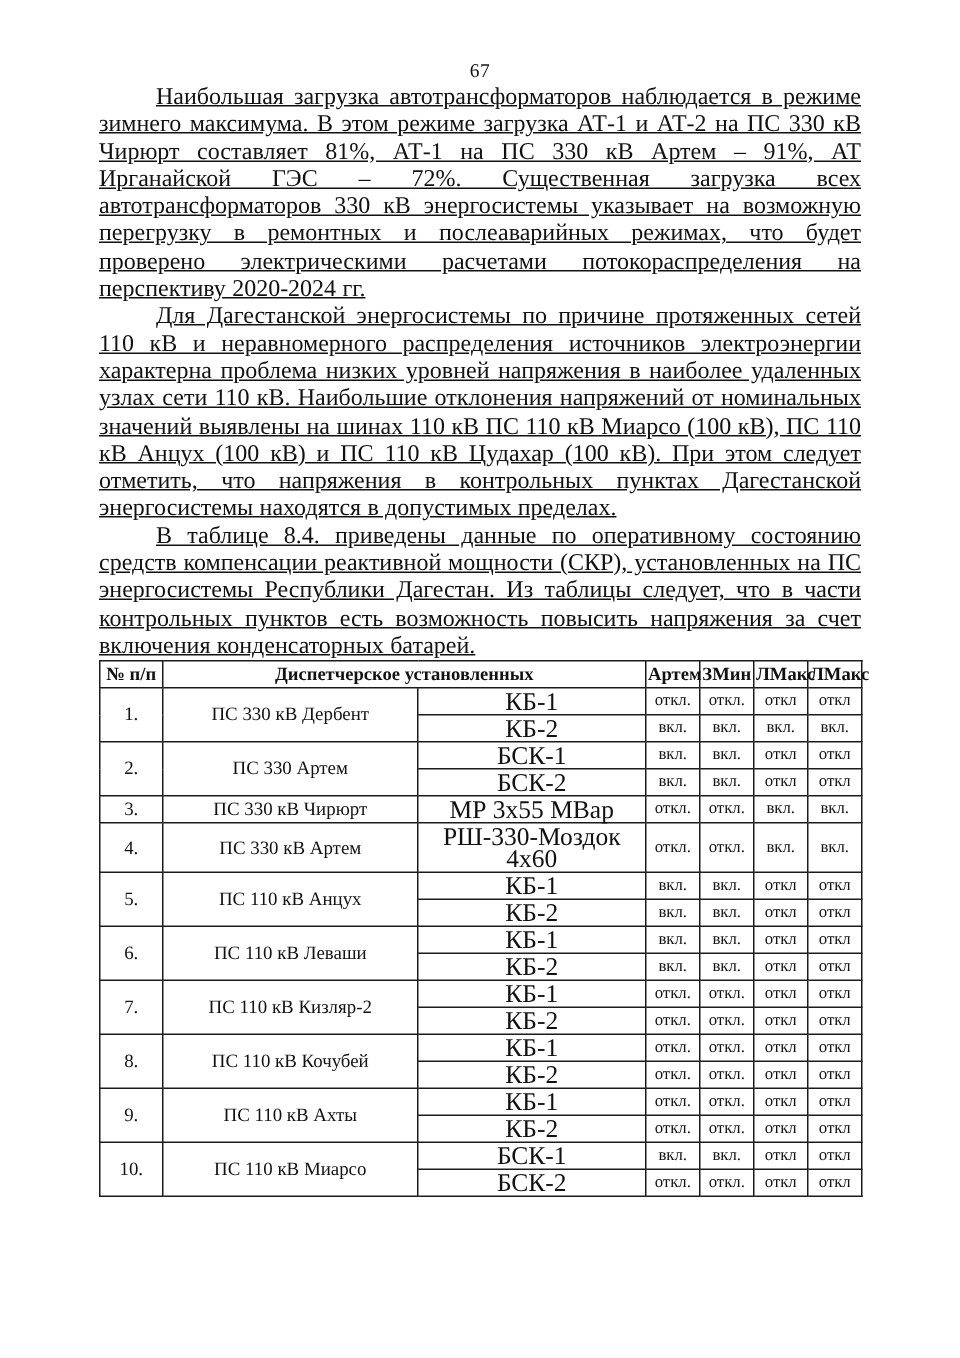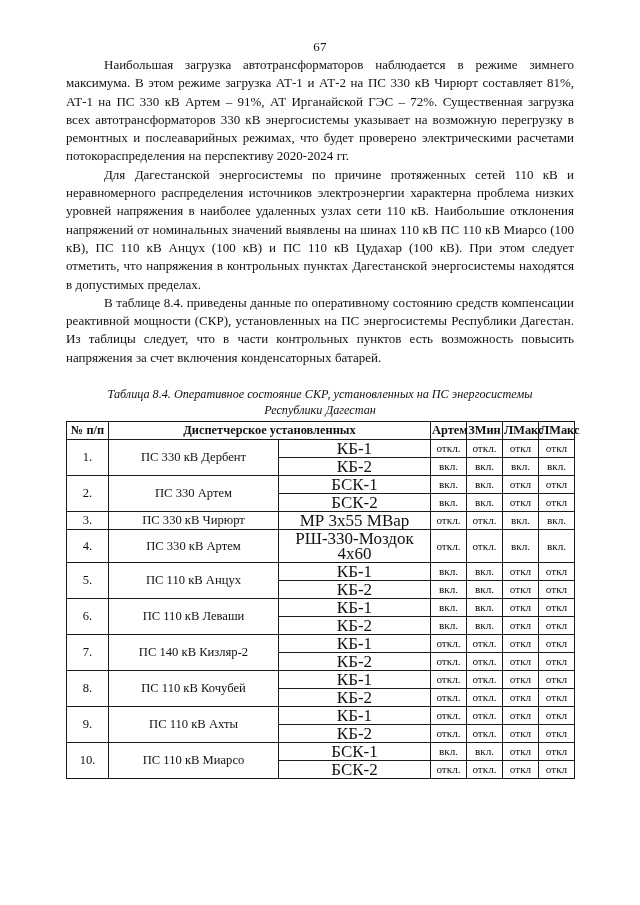--- a/index.html
+++ b/index.html
@@ -31,27 +31,28 @@
     height: 18px;
     line-height: 18px;
     letter-spacing: 0.3px;
   }
   .body-col {
     margin: 0 auto;
     width: 508px;
   }
   p.para {
     margin: 0 0 0 0;
-    font-size: 13px;
+    font-size: 16px;
     line-height: 18.3px;
     text-align: justify;
     text-indent: 38px;
     text-justify: inter-word;
     word-spacing: 0.2px;
     hyphens: manual;
+    text-decoration: underline;
   }
   p.para + p.para {
     margin-top: 0;
   }
   .first-para { margin-top: 12px; }
 
   .tbl-caption {
     font-style: italic;
     font-size: 12.2px;
     line-height: 16px;
@@ -119,24 +120,20 @@
 <div class="page">
 
   <div class="page-number">67</div>
 
   <div class="body-col">
 
     <p class="para first-para">Наибольшая загрузка автотрансформаторов наблюдается в режиме зимнего максимума. В этом режиме загрузка АТ-1 и АТ-2 на ПС 330 кВ Чирюрт составляет 81%, АТ-1 на ПС 330 кВ Артем – 91%, АТ Ирганайской ГЭС – 72%. Существенная загрузка всех автотрансформаторов 330 кВ энергосистемы указывает на возможную перегрузку в ремонтных и послеаварийных режимах, что будет проверено электрическими расчетами потокораспределения на перспективу 2020-2024 гг.</p>
     <p class="para">Для Дагестанской энергосистемы по причине протяженных сетей 110 кВ и неравномерного распределения источников электроэнергии характерна проблема низких уровней напряжения в наиболее удаленных узлах сети 110 кВ. Наибольшие отклонения напряжений от номинальных значений выявлены на шинах 110 кВ ПС 110 кВ Миарсо (100 кВ), ПС 110 кВ Анцух (100 кВ) и ПС 110 кВ Цудахар (100 кВ). При этом следует отметить, что напряжения в контрольных пунктах Дагестанской энергосистемы находятся в допустимых пределах.</p>
     <p class="para">В таблице 8.4. приведены данные по оперативному состоянию средств компенсации реактивной мощности (СКР), установленных на ПС энергосистемы Республики Дагестан. Из таблицы следует, что в части контрольных пунктов есть возможность повысить напряжения за счет включения конденсаторных батарей.</p>
 
-    <div class="tbl-caption">
-      <span>Таблица 8.4. Оперативное состояние СКР, установленных на ПС энергосистемы</span><br>
-      <span>Республики Дагестан</span>
-    </div>
 
     <table class="skr">
       <colgroup>
         <col class="c-num">
           <col class="c-name">
           <col class="c-dev">
         <col class="c-mode">
           <col class="c-mode2">
           <col class="c-mode3">
           <col class="c-mode4">
@@ -229,21 +226,21 @@
           </tr>
           <tr>
             <td class="dev">КБ-2</td>
             <td class="mode">вкл.</td>
             <td class="mode">вкл.</td>
             <td class="mode">откл</td>
             <td class="mode">откл</td>
           </tr>
           <tr>
             <td class="num" rowspan="2">7.</td>
-            <td class="name" rowspan="2">ПС 140 кВ Кизляр-2</td>
+            <td class="name" rowspan="2">ПС 110 кВ Кизляр-2</td>
             <td class="dev">КБ-1</td>
             <td class="mode">откл.</td>
             <td class="mode">откл.</td>
             <td class="mode">откл</td>
             <td class="mode">откл</td>
           </tr>
           <tr>
             <td class="dev">КБ-2</td>
             <td class="mode">откл.</td>
             <td class="mode">откл.</td>

